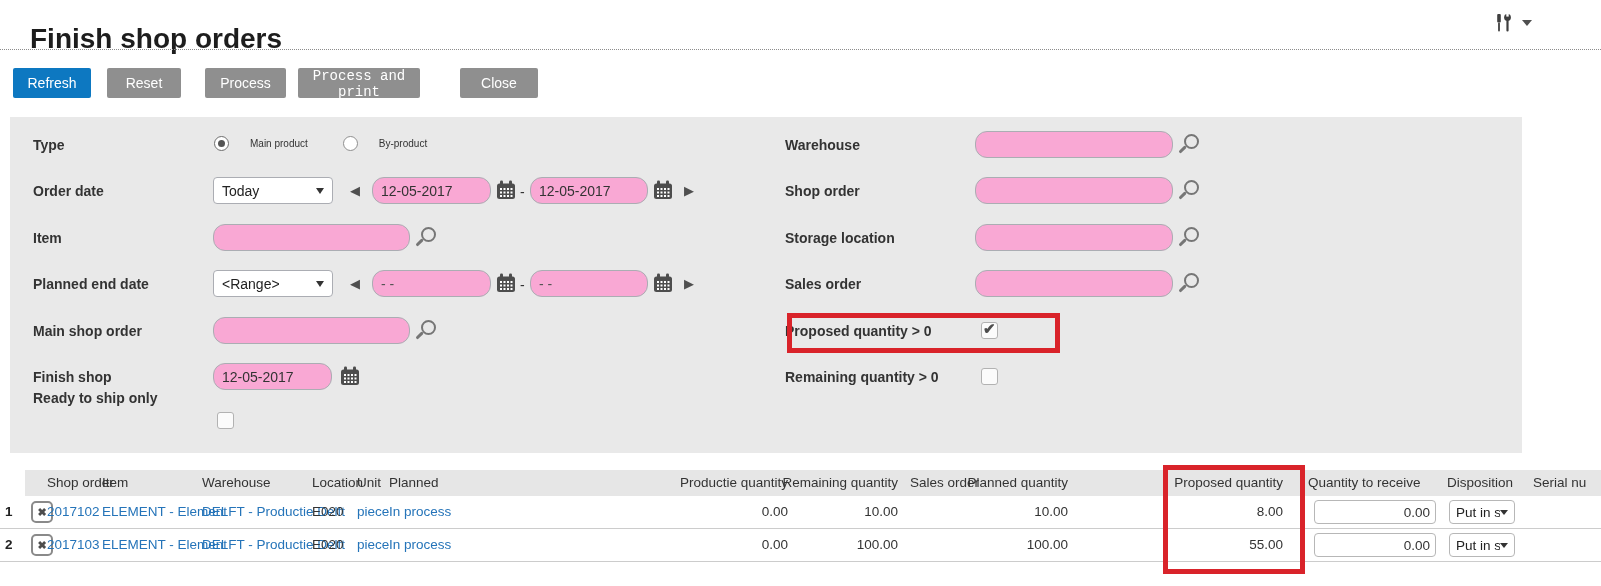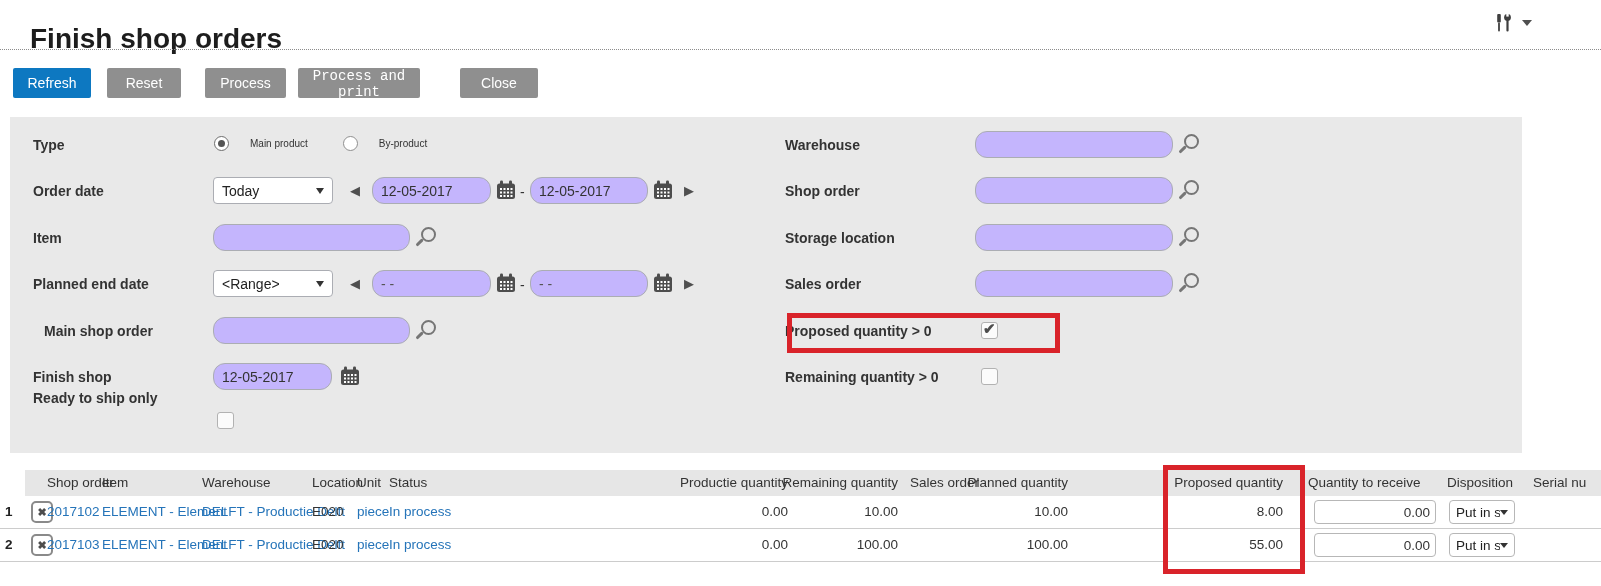--- a/index.html
+++ b/index.html
@@ -14,21 +14,21 @@
   .caret-down { width:0; height:0; border-left:5px solid transparent; border-right:5px solid transparent; border-top:6px solid #4f4f4f; }
 
   
   .btn { position:absolute; top:68px; height:30px; border:none; border-radius:2px; color:#fff; font-size:14px; font-family:inherit; cursor:pointer; padding:0; }
   .btn-primary { background:#0d78c1; }
   .btn-gray { background:#8f8f8f; }
 
   
   .panel { position:absolute; left:10px; top:117px; width:1512px; height:336px; background:#e9e9e9; }
   .flabel { position:absolute; font-size:14px; font-weight:bold; color:#333; white-space:nowrap; }
-  .inp { position:absolute; height:27px; background:#c4b5fd; border:1px solid #abadb3; border-radius:12px; font-size:14px; color:#333; padding:0 8px; font-family:inherit; }
+  .inp { position:absolute; height:27px; background:#f9a8d4; border:1px solid #abadb3; border-radius:12px; font-size:14px; color:#333; padding:0 8px; font-family:inherit; }
   .sel { position:absolute; height:27px; background:#fff; border:1px solid #abadb3; border-radius:4px; font-size:14px; color:#222; display:flex; align-items:center; padding:0 8px; cursor:pointer; }
   .sel .sel-caret { margin-left:auto; width:0; height:0; border-left:4px solid transparent; border-right:4px solid transparent; border-top:6px solid #333; }
   .nav-arrow { position:absolute; font-size:13px; color:#4f4f4f; cursor:pointer; line-height:14px; }
   .dash { position:absolute; font-size:14px; color:#333; }
   .range-val { color:#555; }
 
   
   .mag { position:absolute; width:15px; height:15px; border:2px solid #767676; border-radius:50%; cursor:pointer; }
   .mag::after { content:""; position:absolute; width:9px; height:2.6px; background:#767676; left:-8px; top:12px; transform:rotate(-45deg); border-radius:2px; }
 
@@ -209,21 +209,21 @@
         <rect x="11" y="11.5" width="2" height="2"></rect>
         <rect x="14.5" y="11.5" width="2" height="2"></rect>
       <rect x="4" y="15" width="2" height="2"></rect>
         <rect x="7.5" y="15" width="2" height="2"></rect>
         <rect x="11" y="15" width="2" height="2"></rect>
         <rect x="14.5" y="15" width="2" height="2"></rect>
     </g>
   </svg>
   <span class="nav-arrow" style="left:684px;top:277px;">▶</span>
 
-  <span class="flabel" style="left:44px;top:323px;">Main shop order</span>
+  <span class="flabel" style="left:33px;top:323px;">Main shop order</span>
   <input class="inp" style="left: 213px; top: 317px; width: 197px;" value="">
   <span class="mag" style="left:421px;top:320px;"></span>
 
   <span class="flabel" style="left:33px;top:369px;">Finish shop</span>
   <input class="inp" style="left: 213px; top: 363px; width: 119px;" value="12-05-2017">
   <svg class="cal" style="left:340px;top:366px;" viewBox="0 0 20 20">
     <rect x="1" y="3.5" width="18" height="15.5" rx="2.5" fill="#4d4d4d"></rect>
     <rect x="4" y="0.5" width="3" height="5" rx="1.3" fill="#4d4d4d"></rect>
     <rect x="13" y="0.5" width="3" height="5" rx="1.3" fill="#4d4d4d"></rect>
     <g fill="#fff">
@@ -267,21 +267,21 @@
   <span class="flabel" style="left:785px;top:369px;">Remaining quantity &gt; 0</span>
   <span class="chk" style="left:981px;top:368px;"></span>
 
   <div class="grid-head">
     <div class="head-bg"></div>
     <span class="hcell c-shop">Shop order</span>
     <span class="hcell c-item">Item</span>
     <span class="hcell c-wh">Warehouse</span>
     <span class="hcell c-loc">Location</span>
     <span class="hcell c-unit">Unit</span>
-    <span class="hcell c-status">Status</span>
+    <span class="hcell c-status">Planned</span>
     <span class="hcell c-comp">Productie quantity</span>
     <span class="hcell c-rem">Remaining quantity</span>
     <span class="hcell c-sales">Sales order</span>
     <span class="hcell c-plan">Planned quantity</span>
     <span class="hcell c-prop">Proposed quantity</span>
     <span class="hcell c-qtr">Quantity to receive</span>
     <span class="hcell c-disp">Disposition</span>
     <span class="hcell c-ser">Serial nu</span>
   </div>
 

